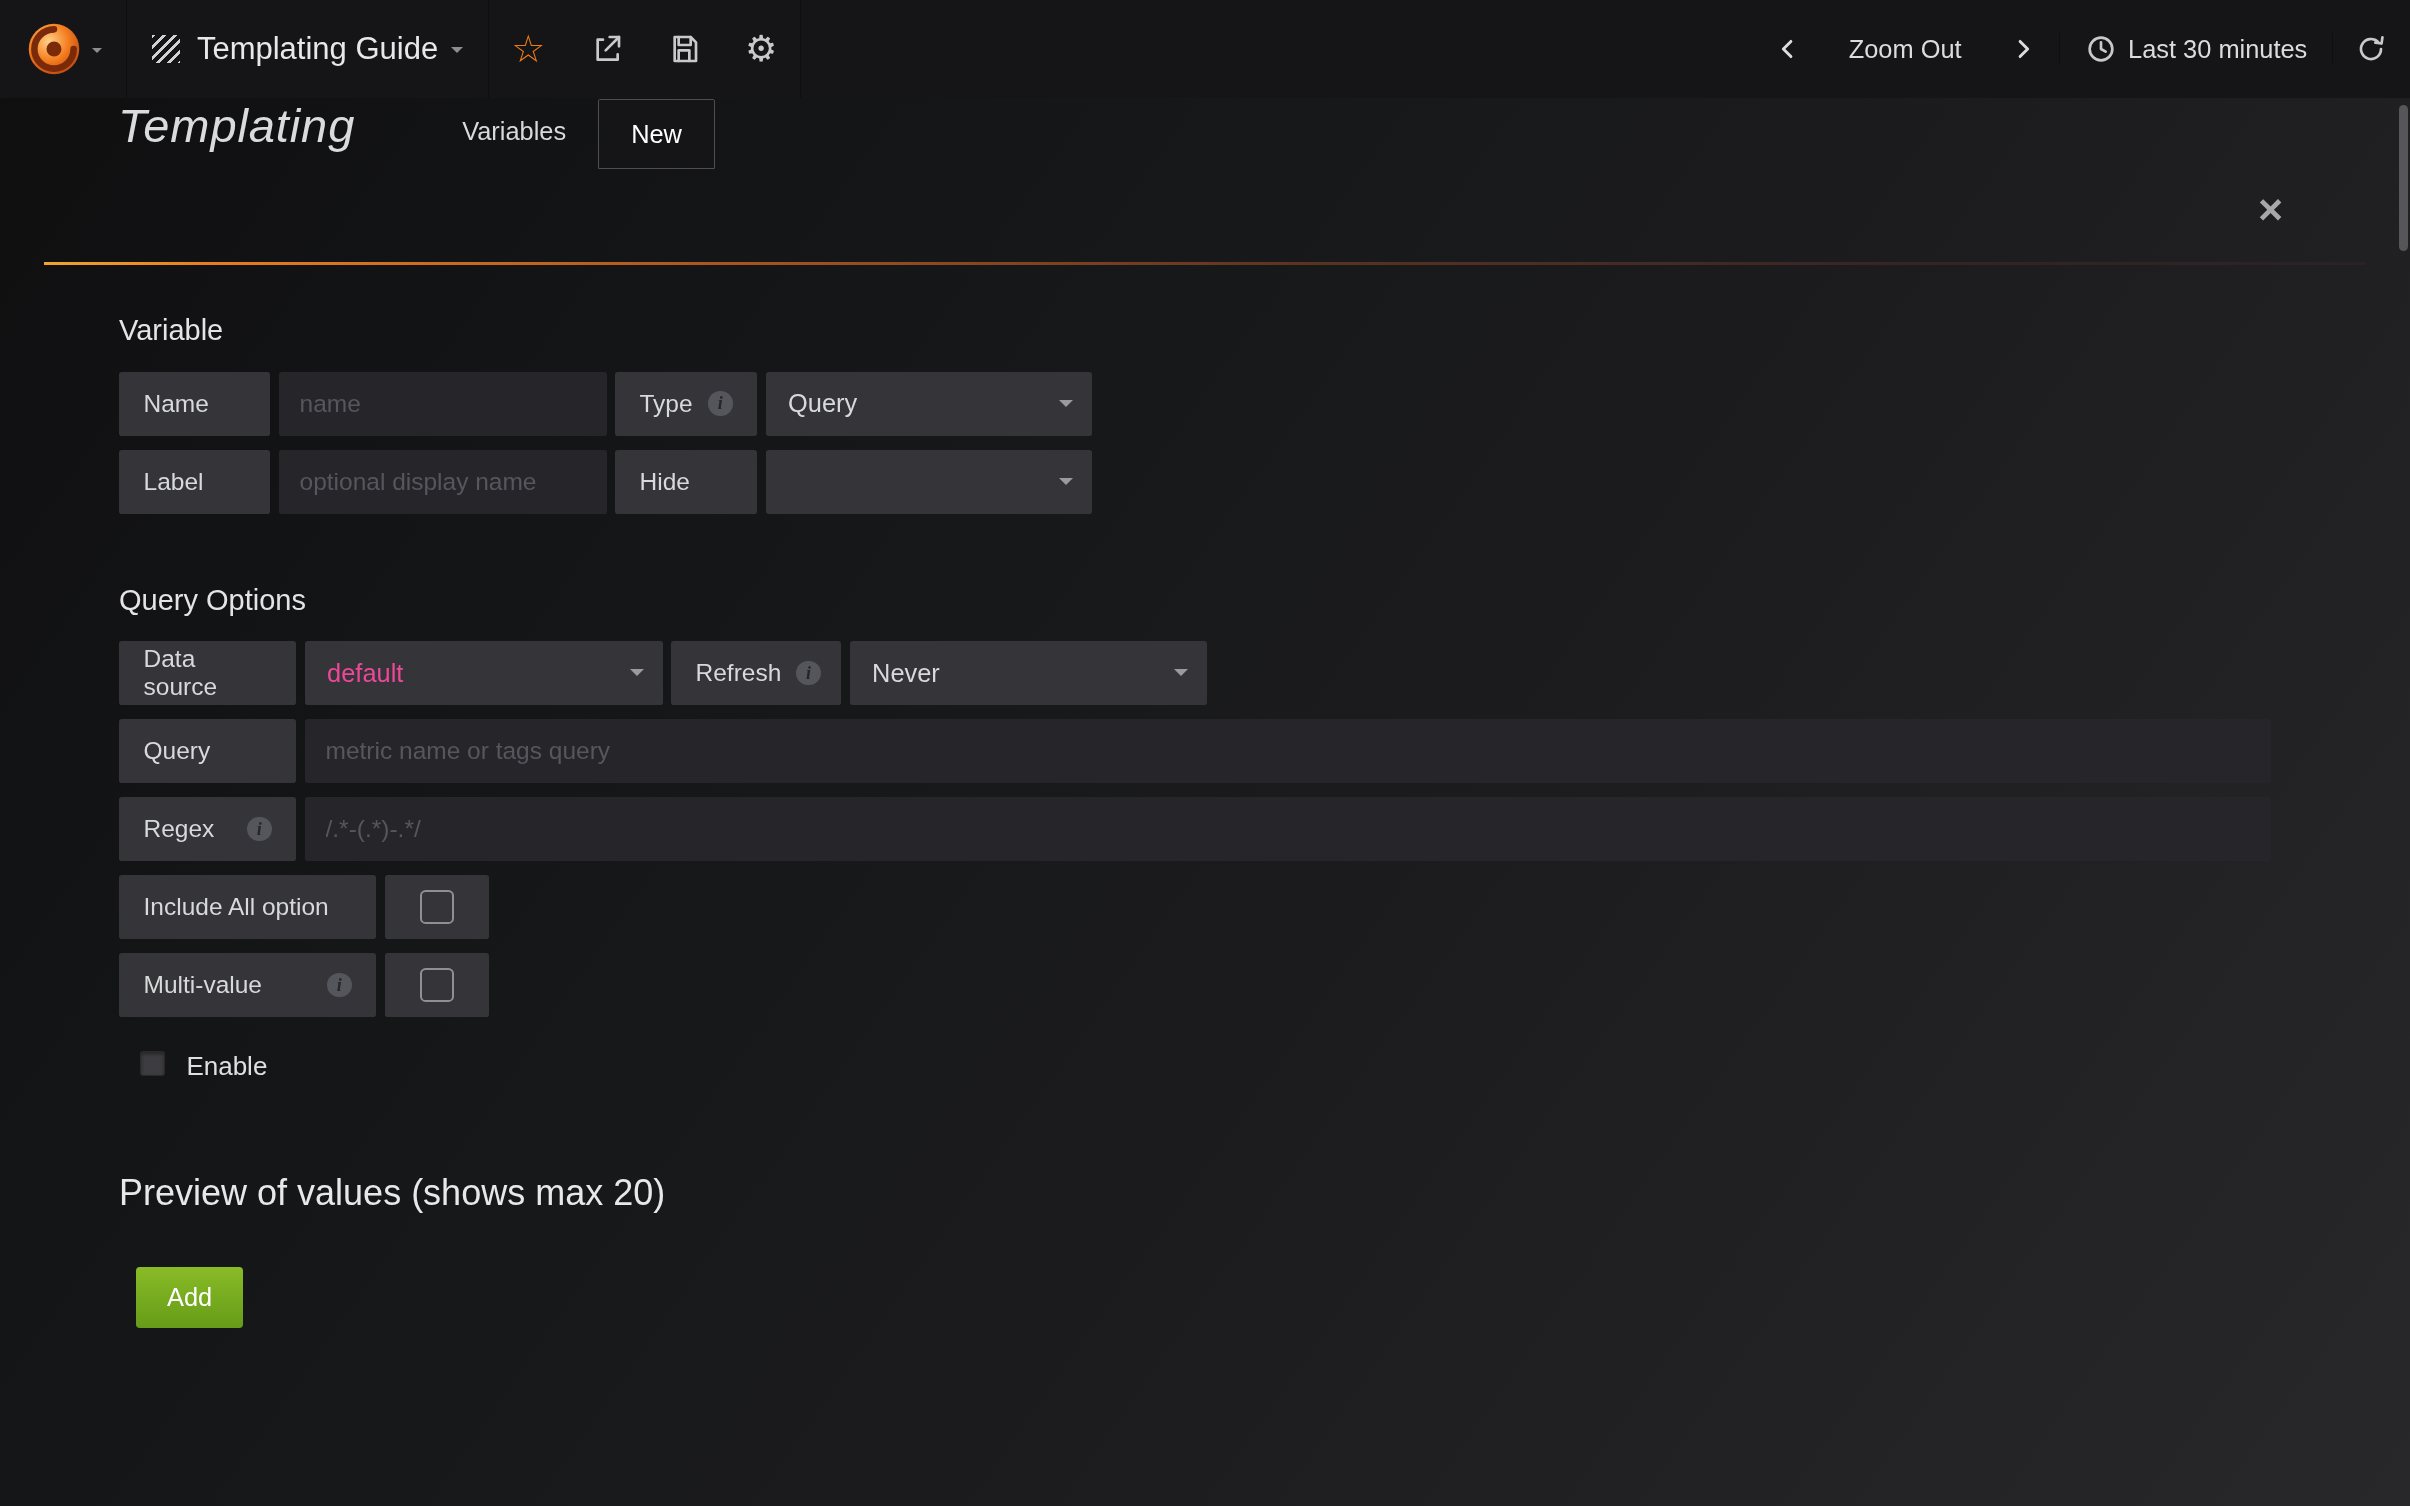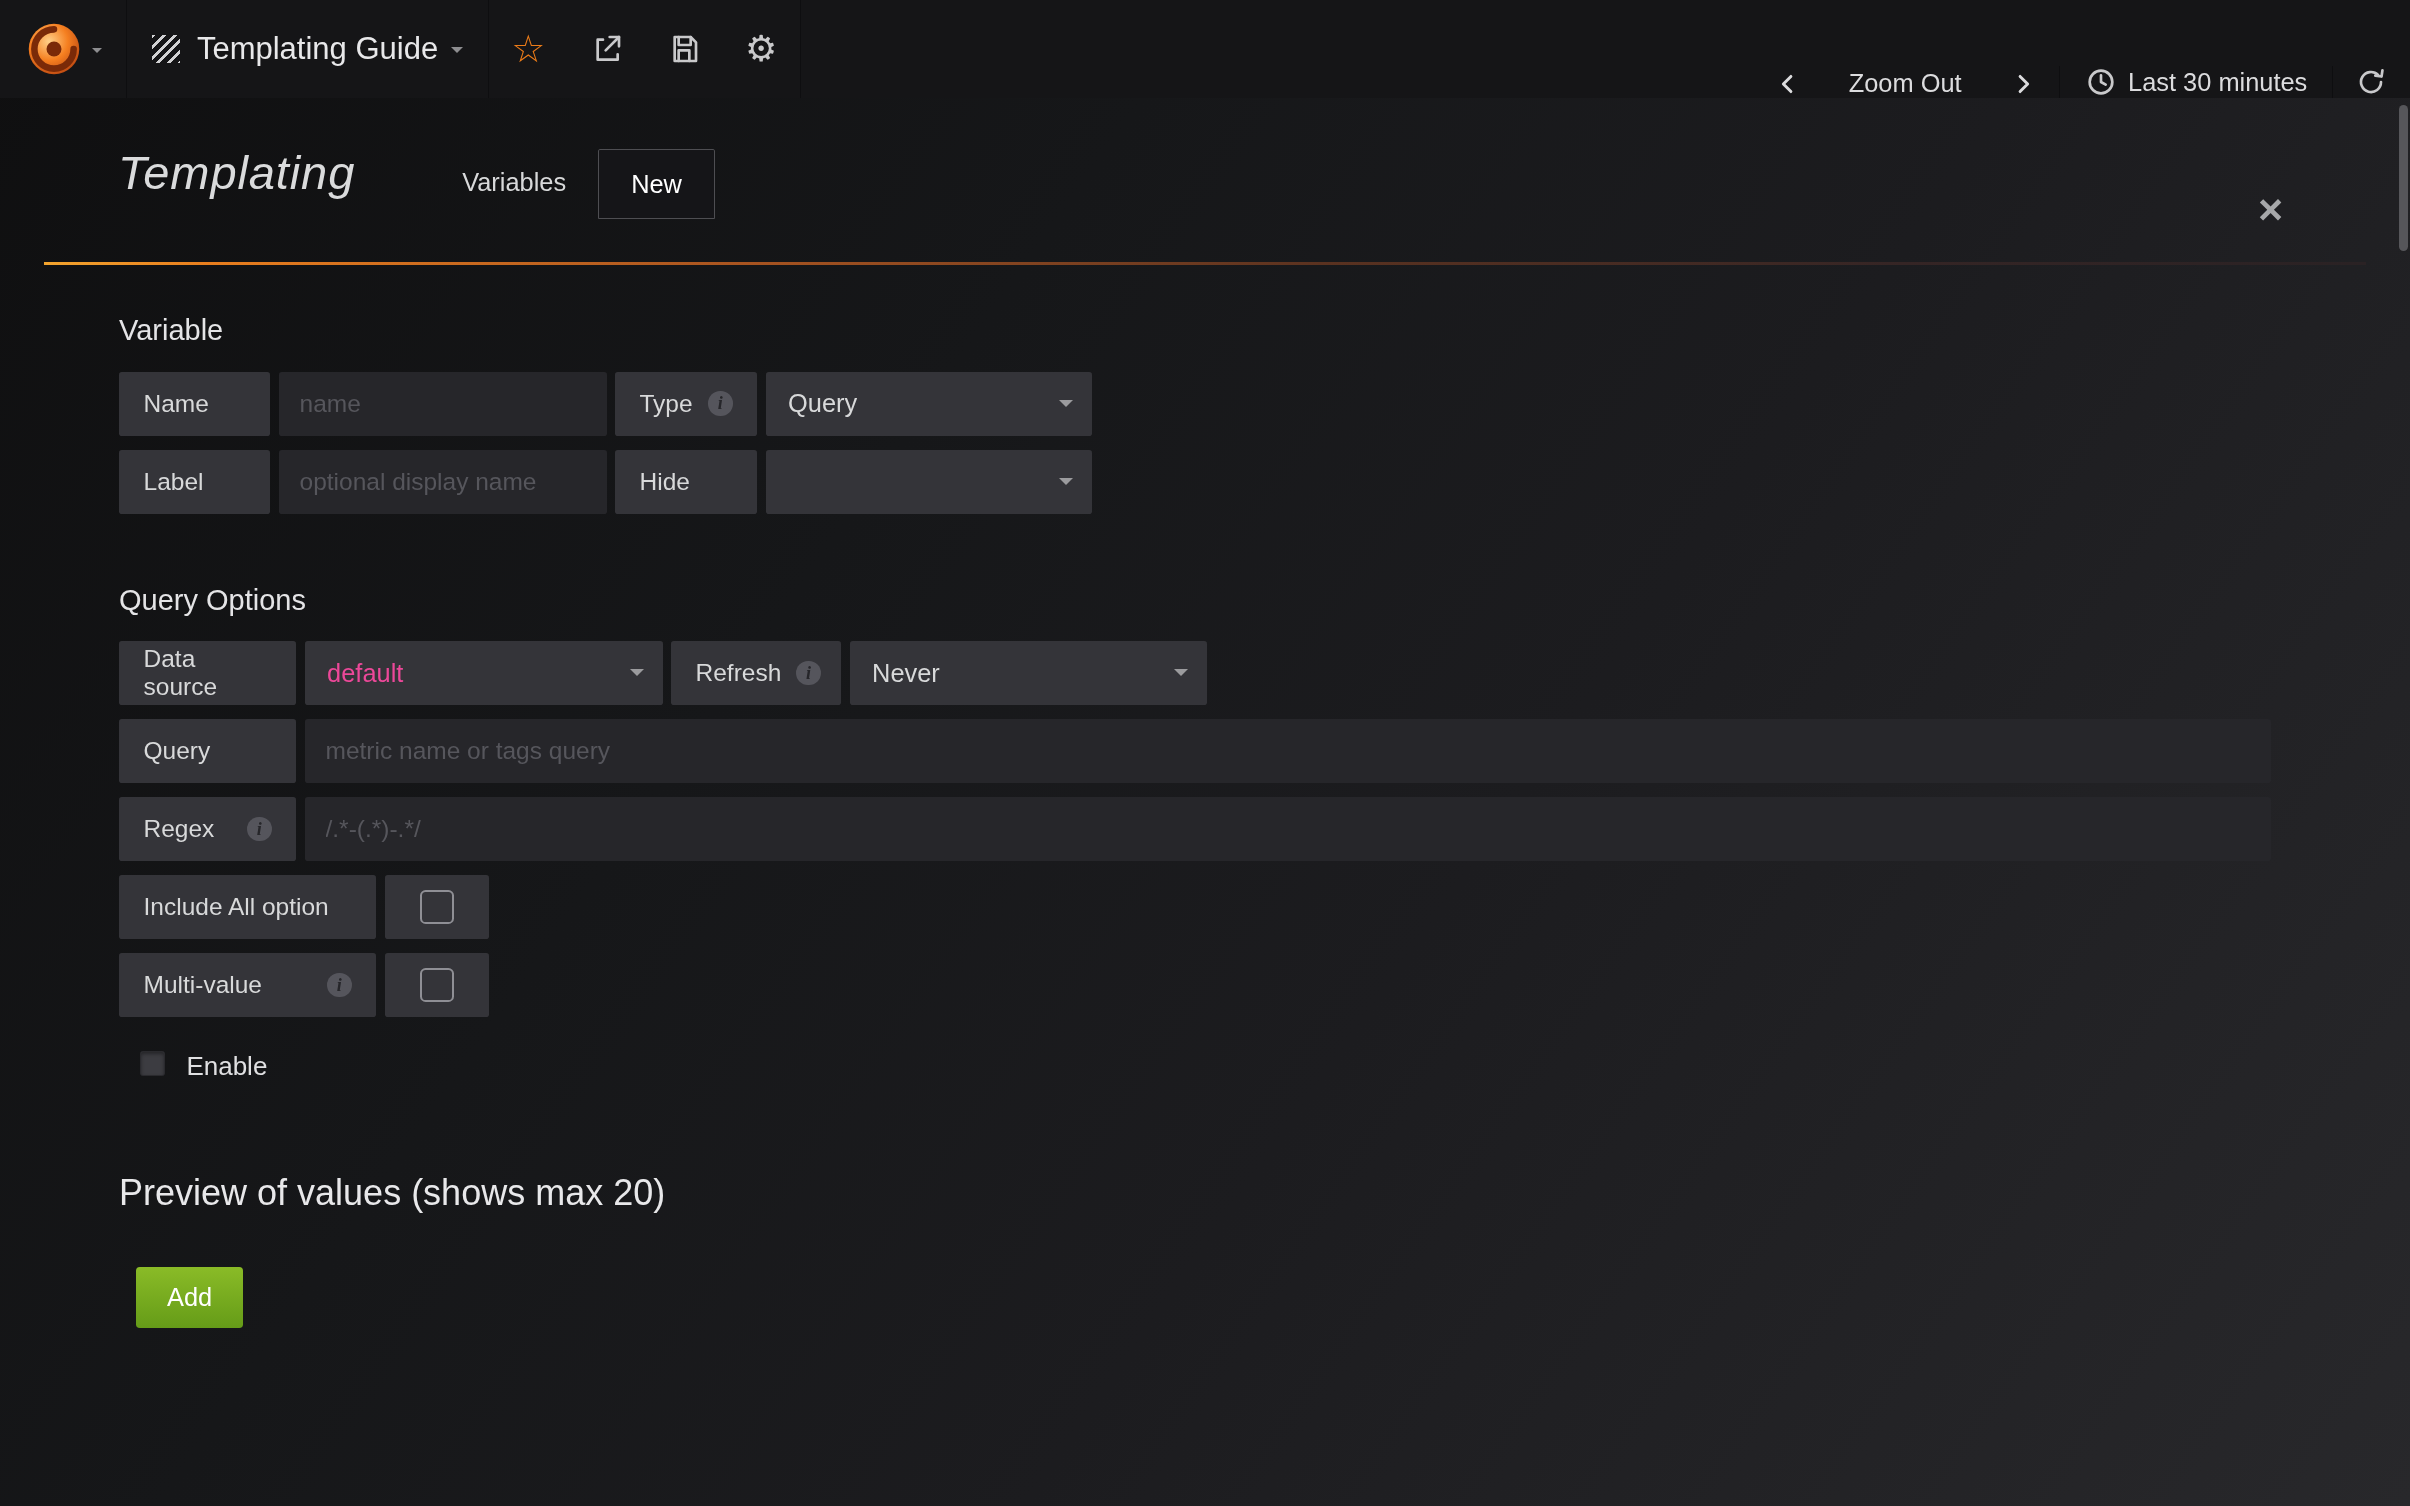--- a/index.html
+++ b/index.html
@@ -13,30 +13,30 @@
   .brd{border-right:0.9px solid #0e0e10}
   .brd-l{border-left:0.9px solid #0e0e10}
   .caret{width:0;height:0;border:6.6px solid transparent;border-top-color:#8d8d90;margin-left:13px;margin-top:7.5px}
   .caret.small{border-width:5.6px;margin-left:9.4px}
   .dash-title-text{color:#e8e8ea;font-size:31px;margin-left:17px}
   .dash-icon{width:28px;height:28px;background:repeating-linear-gradient(135deg,#d2d2d4 0 2.8px,transparent 2.8px 7.5px)}
   .nav-svg{width:32px;height:32px;stroke:#c9c9cb;fill:none;stroke-width:2;stroke-linecap:round;stroke-linejoin:round}
   .icon-btn{padding:0 22.6px}
   .star-glyph{font-size:38px;color:#eb7b18;line-height:1}
   .gear-glyph{font-size:36px;color:#c9c9cb;line-height:1}
-  .nav-right{margin-left:auto;display:flex;align-items:flex-end}
+  .nav-right{margin-left:auto;display:flex;align-items:center}
   .chev-svg{width:28px;height:28px;stroke:#dcdcde;fill:none;stroke-width:2.5;stroke-linecap:round;stroke-linejoin:round}
   .time-text{margin-left:11.3px;color:#dcdcde}
   .zoom-text{color:#dcdcde}
 
   
   .scroll-thumb{position:absolute;right:1.9px;top:105px;width:9.4px;height:146px;background:#56565a;border-radius:4.7px;z-index:9}
 
   
-  .edit-header{margin:0 44px;height:167px;position:relative;display:flex;align-items:center}
+  .edit-header{margin:0 44px;height:167px;position:relative;display:flex;align-items:flex-start}
   .edit-header::after{content:"";position:absolute;left:0;right:0;bottom:0;height:2.8px;
       background:linear-gradient(to right,#f2a42e 0%,#e87e1e 7%,#a85420 30%,#5a3220 55%,#352525 80%,#2a2224 100%)}
   .edit-title{font-style:italic;font-size:47px;font-weight:normal;color:#dadbdc;margin:0 0 19px 74px;letter-spacing:0.9px}
   .tabs{display:flex;align-items:flex-end;margin-left:75px}
   .tab{padding:0 32px;font-size:25.4px;line-height:66px;color:#d8d9da;cursor:pointer}
   .tab.active{border:0.9px solid #4e4e52;background:#151518;color:#ffffff;margin-bottom:-4.7px;position:relative;z-index:2;border-radius:1.9px 1.9px 0 0;line-height:68px}
   .close-x{position:absolute;right:83px;bottom:34px;font-size:43px;font-weight:bold;color:#a7a8aa;line-height:1;cursor:pointer}
 
   
   .edit-body{margin:0 139px 0 119px;padding-top:49px}

